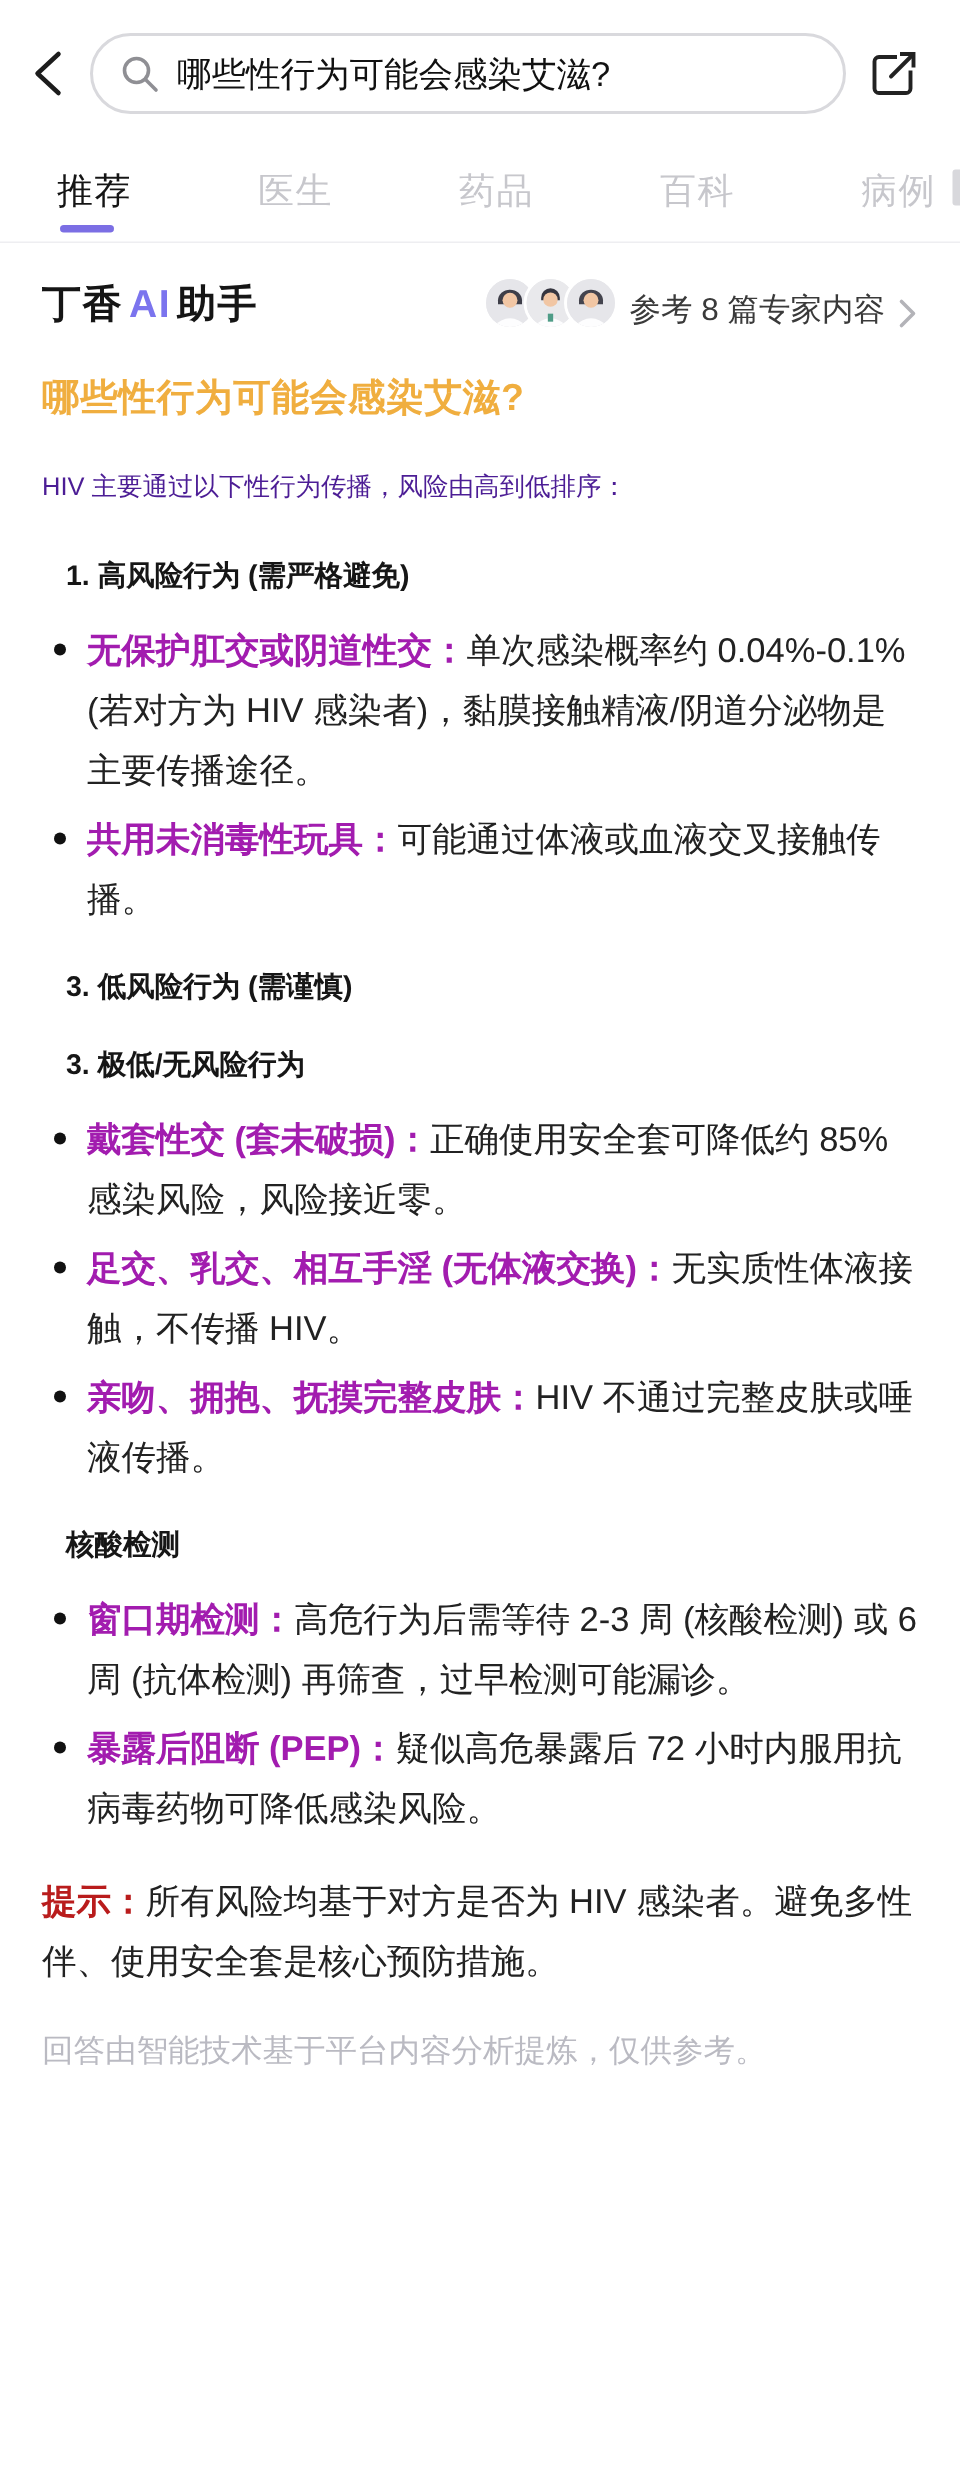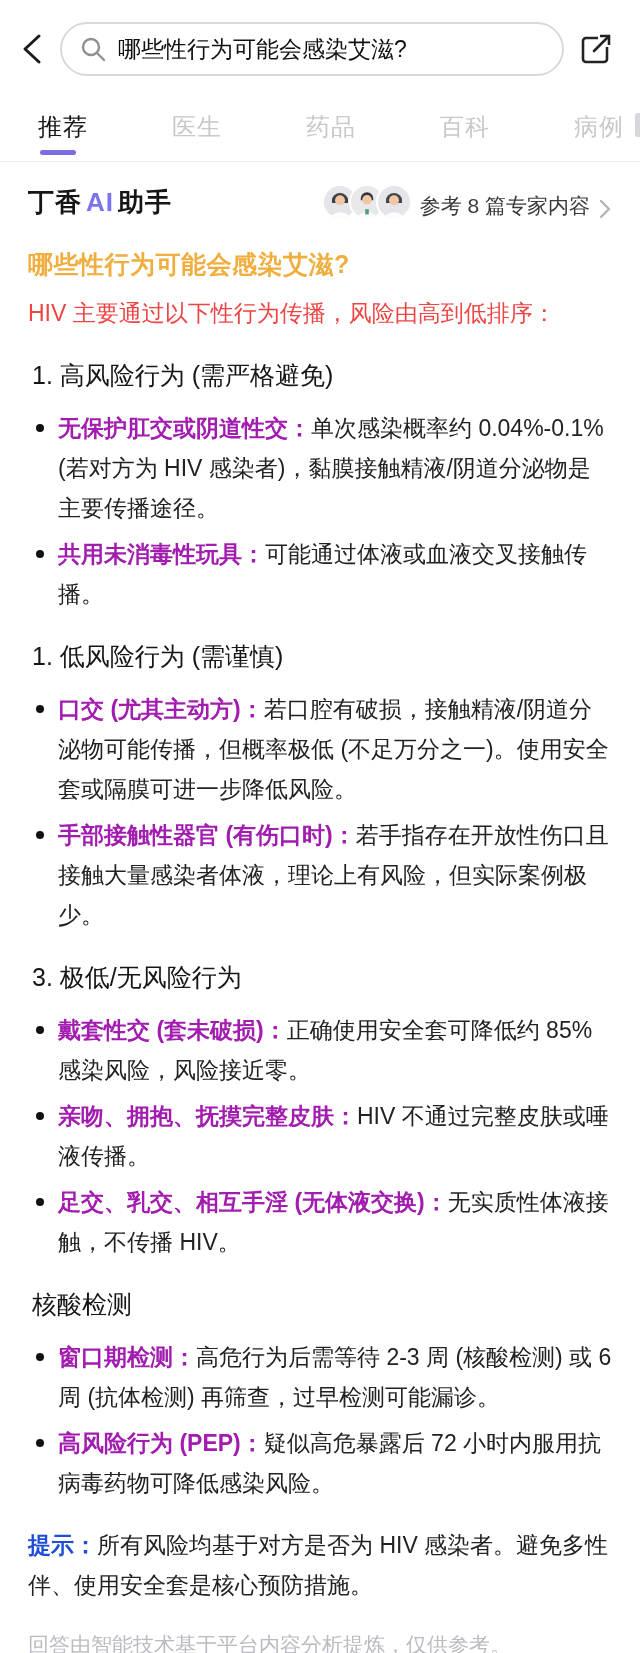--- a/index.html
+++ b/index.html
@@ -55,36 +55,36 @@
   .refs { display: flex; align-items: flex-end; gap: 8px; cursor: pointer; background: none; border: none; }
   .avatars { display: flex; }
   .avatar {
     width: 36px; height: 36px; border-radius: 50%; overflow: hidden;
     border: 2px solid #fff; background: #e8e8eb; flex: none;
   }
   .avatar + .avatar { margin-left: -9px; }
   .ref-text { font-size: 21px; color: #3a3a3a; }
 
   .question { margin-top: 28px; font-size: 25px; font-weight: bold; color: #f0ae3f; letter-spacing: 0.5px; }
-  .intro { margin-top: 12px; font-size: 23px; line-height: 40px; color: #ef4444; }
-
-  .section-heading { margin: 26px 4px 16px; font-size: 25px; font-weight: normal; color: #161616; }
+  .intro { margin-top: 24px; font-size: 17px; line-height: 40px; color: #4c1d95; }
+
+  .section-heading { margin: 26px 16px 16px; font-size: 19px; font-weight: bold; color: #161616; }
   .bullet-list { list-style: none; }
   .bullet {
     position: relative; padding-left: 30px;
     font-size: 23px; line-height: 40px; margin-bottom: 6px; color: #222;
   }
   .bullet::before {
     content: ""; position: absolute; left: 8px; top: 16px;
     width: 8px; height: 8px; border-radius: 50%; background: #111;
   }
   .bullet-lead { font-weight: bold; color: #a21caf; }
 
   .tip { margin-top: 22px; font-size: 23px; line-height: 40px; color: #222; }
-  .tip-lead { font-weight: bold; color: #1d4ed8; }
+  .tip-lead { font-weight: bold; color: #b91c1c; }
   .disclaimer { margin-top: 26px; padding-bottom: 22px; font-size: 21px; color: #babac2; }
 
   svg { display: block; }
 </style>
 </head>
 <body>
 
 <div class="screen">
 
   <header class="topbar">
@@ -187,45 +187,40 @@
         <section class="sec">
           <h2 class="section-heading">1. 高风险行为 (需严格避免)</h2>
           <ul class="bullet-list">
         <li class="bullet"><span class="bullet-lead">无保护肛交或阴道性交：</span><span class="bullet-text">单次感染概率约 0.04%-0.1% (若对方为 HIV 感染者)，黏膜接触精液/阴道分泌物是主要传播途径。</span></li>
 
         <li class="bullet"><span class="bullet-lead">共用未消毒性玩具：</span><span class="bullet-text">可能通过体液或血液交叉接触传播。</span></li>
       </ul>
         </section>
 
         <section class="sec">
-          <h2 class="section-heading">1. 低风险行为 (需谨慎)</h2>
-          <ul class="bullet-list">
-        <li class="bullet"><span class="bullet-lead">口交 (尤其主动方)：</span><span class="bullet-text">若口腔有破损，接触精液/阴道分泌物可能传播，但概率极低 (不足万分之一)。使用安全套或隔膜可进一步降低风险。</span></li>
-
-        <li class="bullet"><span class="bullet-lead">手部接触性器官 (有伤口时)：</span><span class="bullet-text">若手指存在开放性伤口且接触大量感染者体液，理论上有风险，但实际案例极少。</span></li>
-      </ul>
+          <h2 class="section-heading">3. 低风险行为 (需谨慎)</h2>
         </section>
 
         <section class="sec">
           <h2 class="section-heading">3. 极低/无风险行为</h2>
           <ul class="bullet-list">
         <li class="bullet"><span class="bullet-lead">戴套性交 (套未破损)：</span><span class="bullet-text">正确使用安全套可降低约 85% 感染风险，风险接近零。</span></li>
 
+        <li class="bullet"><span class="bullet-lead">足交、乳交、相互手淫 (无体液交换)：</span><span class="bullet-text">无实质性体液接触，不传播 HIV。</span></li>
+
         <li class="bullet"><span class="bullet-lead">亲吻、拥抱、抚摸完整皮肤：</span><span class="bullet-text">HIV 不通过完整皮肤或唾液传播。</span></li>
-
-        <li class="bullet"><span class="bullet-lead">足交、乳交、相互手淫 (无体液交换)：</span><span class="bullet-text">无实质性体液接触，不传播 HIV。</span></li>
       </ul>
         </section>
 
         <section class="sec">
           <h2 class="section-heading">核酸检测</h2>
           <ul class="bullet-list">
         <li class="bullet"><span class="bullet-lead">窗口期检测：</span><span class="bullet-text">高危行为后需等待 2-3 周 (核酸检测) 或 6 周 (抗体检测) 再筛查，过早检测可能漏诊。</span></li>
 
-        <li class="bullet"><span class="bullet-lead">高风险行为 (PEP)：</span><span class="bullet-text">疑似高危暴露后 72 小时内服用抗病毒药物可降低感染风险。</span></li>
+        <li class="bullet"><span class="bullet-lead">暴露后阻断 (PEP)：</span><span class="bullet-text">疑似高危暴露后 72 小时内服用抗病毒药物可降低感染风险。</span></li>
       </ul>
         </section>
       </div>
 
     <p class="tip"><span class="tip-lead">提示：</span><span>所有风险均基于对方是否为 HIV 感染者。避免多性伴、使用安全套是核心预防措施。</span></p>
 
     <p class="disclaimer">回答由智能技术基于平台内容分析提炼，仅供参考。</p>
 
   </main>
 </div>

